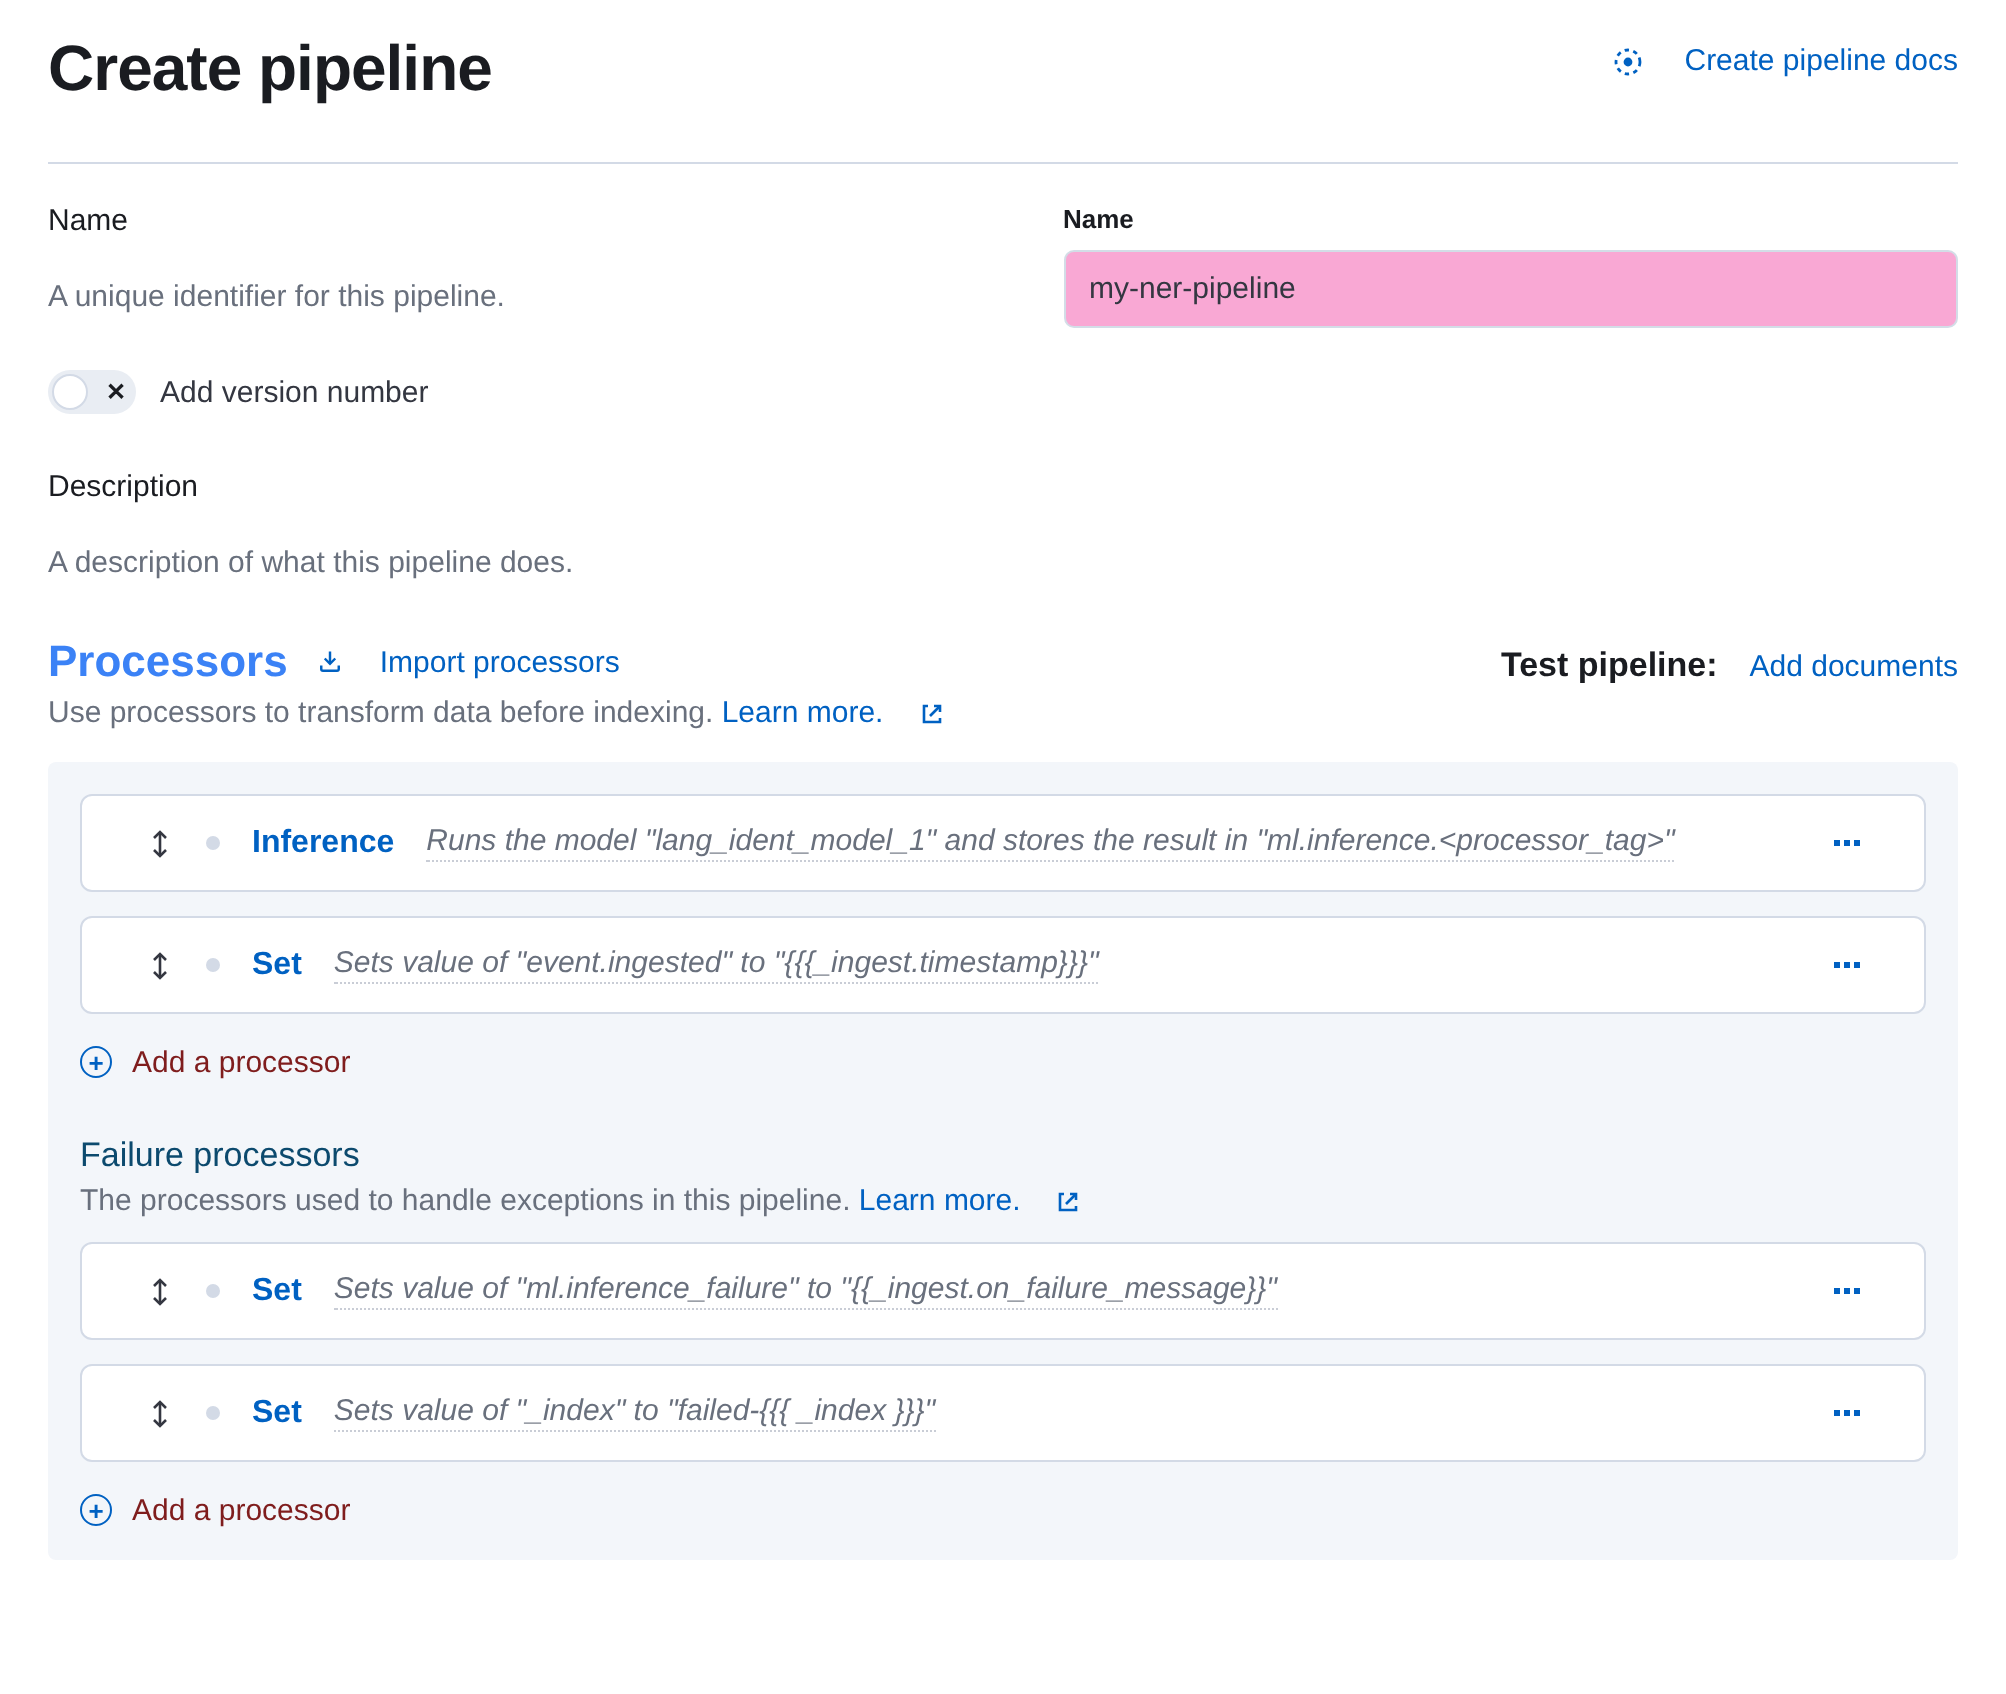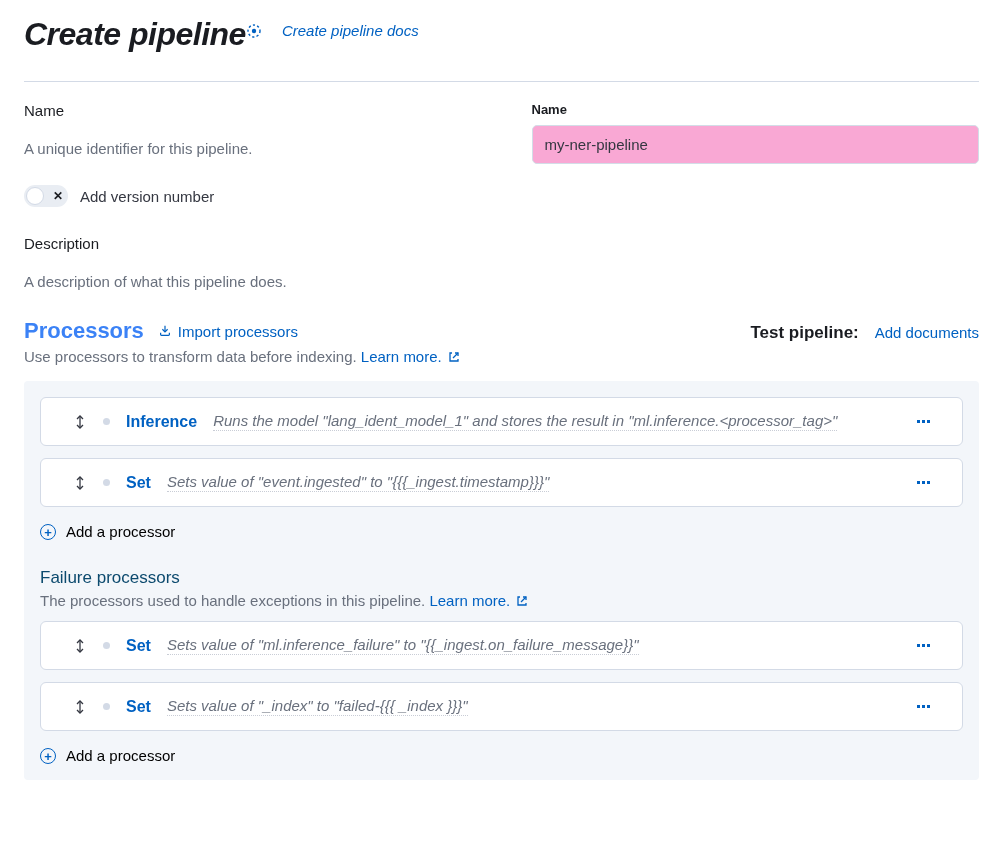--- a/index.html
+++ b/index.html
@@ -5,23 +5,22 @@
   * { box-sizing: border-box; margin: 0; padding: 0; }
   body {
     font-family: -apple-system, BlinkMacSystemFont, "Segoe UI", Helvetica, Arial, sans-serif;
     color: #1a1c21;
     background: #fff;
     padding: 16px 24px 32px 24px;
     font-size: 14px;
   }
   .header-row {
     display: flex;
-    justify-content: flex-start;
+    justify-content: space-between;
     align-items: flex-start;
-    font-style: italic;
   }
   h1.page-title {
     font-size: 32px;
     font-weight: 700;
     color: #1a1c21;
     letter-spacing: -0.5px;
   }
   .docs-link {
     color: #0061c2;
     font-size: 15px;
@@ -127,21 +126,21 @@
     font-size: 22px;
     font-weight: 700;
     color: #3b82f6;
   }
   .import-link, .learn-more-link, .add-docs-link {
     color: #0061c2;
     font-size: 15px;
     font-weight: 500;
     display: inline-flex;
     align-items: center;
-    gap: 6px;
+    gap: 18px;
     cursor: pointer;
   }
   .test-block {
     display: flex;
     align-items: baseline;
     gap: 16px;
   }
   .test-label {
     font-size: 17px;
     font-weight: 700;
@@ -195,23 +194,23 @@
     font-weight: 700;
     cursor: pointer;
     display: flex;
     gap: 2px;
   }
   .more-btn span {
     width: 3px; height: 3px; background: #0061c2; display: inline-block;
   }
   .add-processor-link {
     display: inline-flex;
-    align-items: flex-end;
+    align-items: flex-start;
     gap: 10px;
-    color: #000000;
+    color: #7f1d1d;
     font-size: 15px;
     font-weight: 500;
     cursor: pointer;
     margin-top: 4px;
   }
   .plus-circle {
     width: 16px; height: 16px;
     border: 1.5px solid #0061c2;
     border-radius: 50%;
     display: inline-flex;

